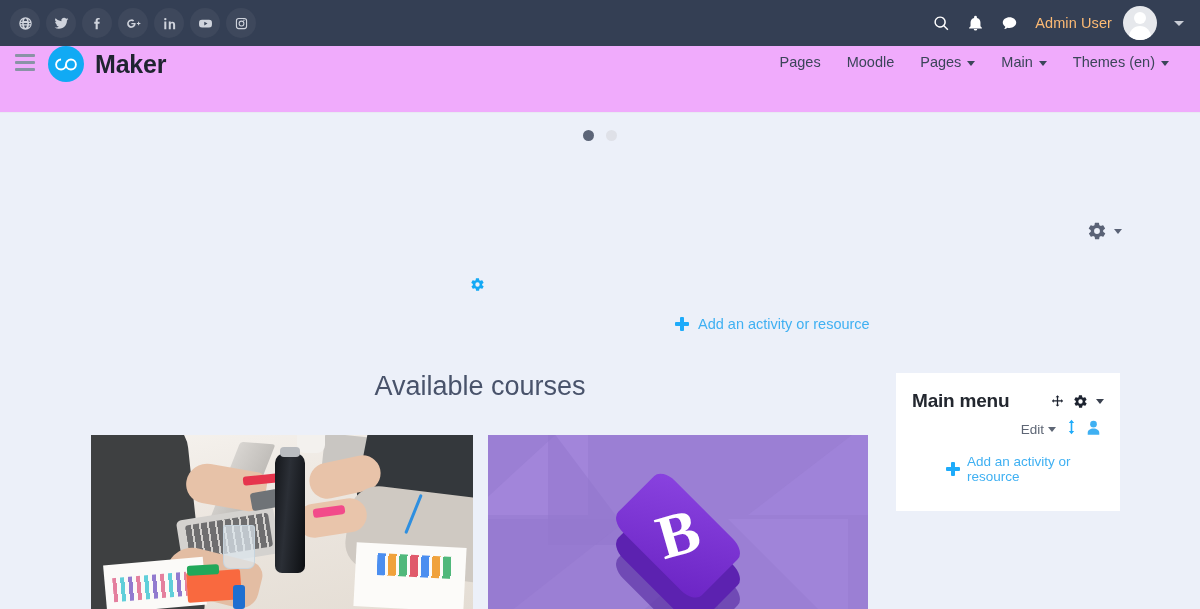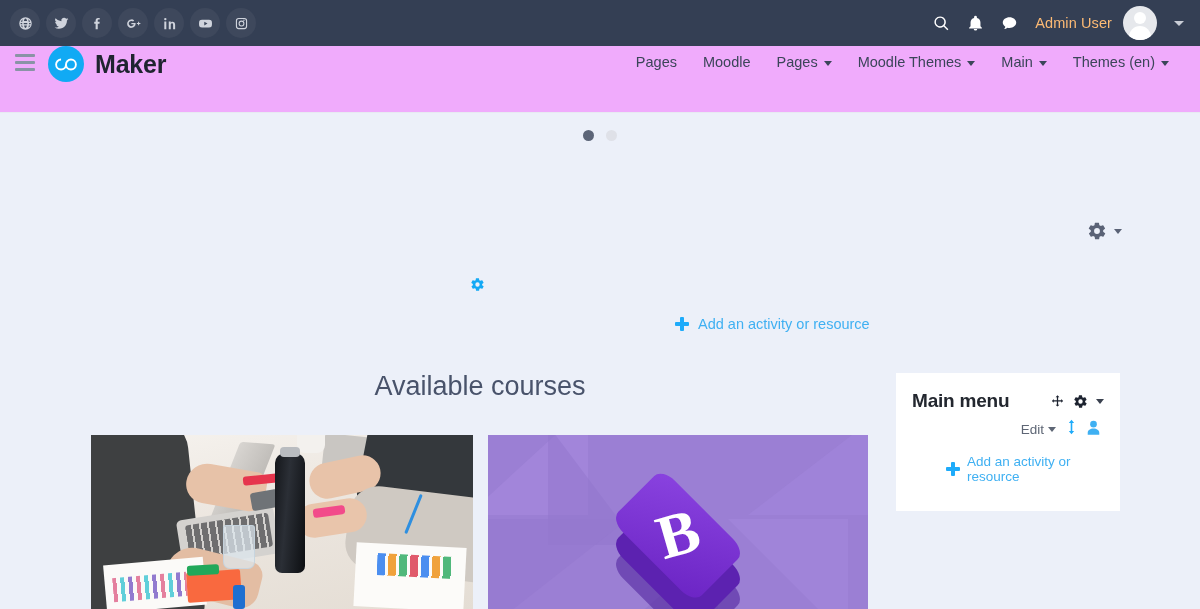--- a/index.html
+++ b/index.html
@@ -449,24 +449,20 @@
 
   <nav class="mainnav">
     <div class="nav-item">
       <span>Pages</span>
     </div>
     <div class="nav-item">
       <span>Moodle</span>
     </div>
     <div class="nav-item">
       <span>Pages</span>
-      <span class="nav-caret"></span>
-    </div>
-    <div class="nav-item">
-      <span>Moodle Themes</span>
       <span class="nav-caret"></span>
     </div>
     <div class="nav-item">
       <span>Main</span>
       <span class="nav-caret"></span>
     </div>
     <div class="nav-item">
       <span>Themes (en)</span>
       <span class="nav-caret"></span>
     </div>

